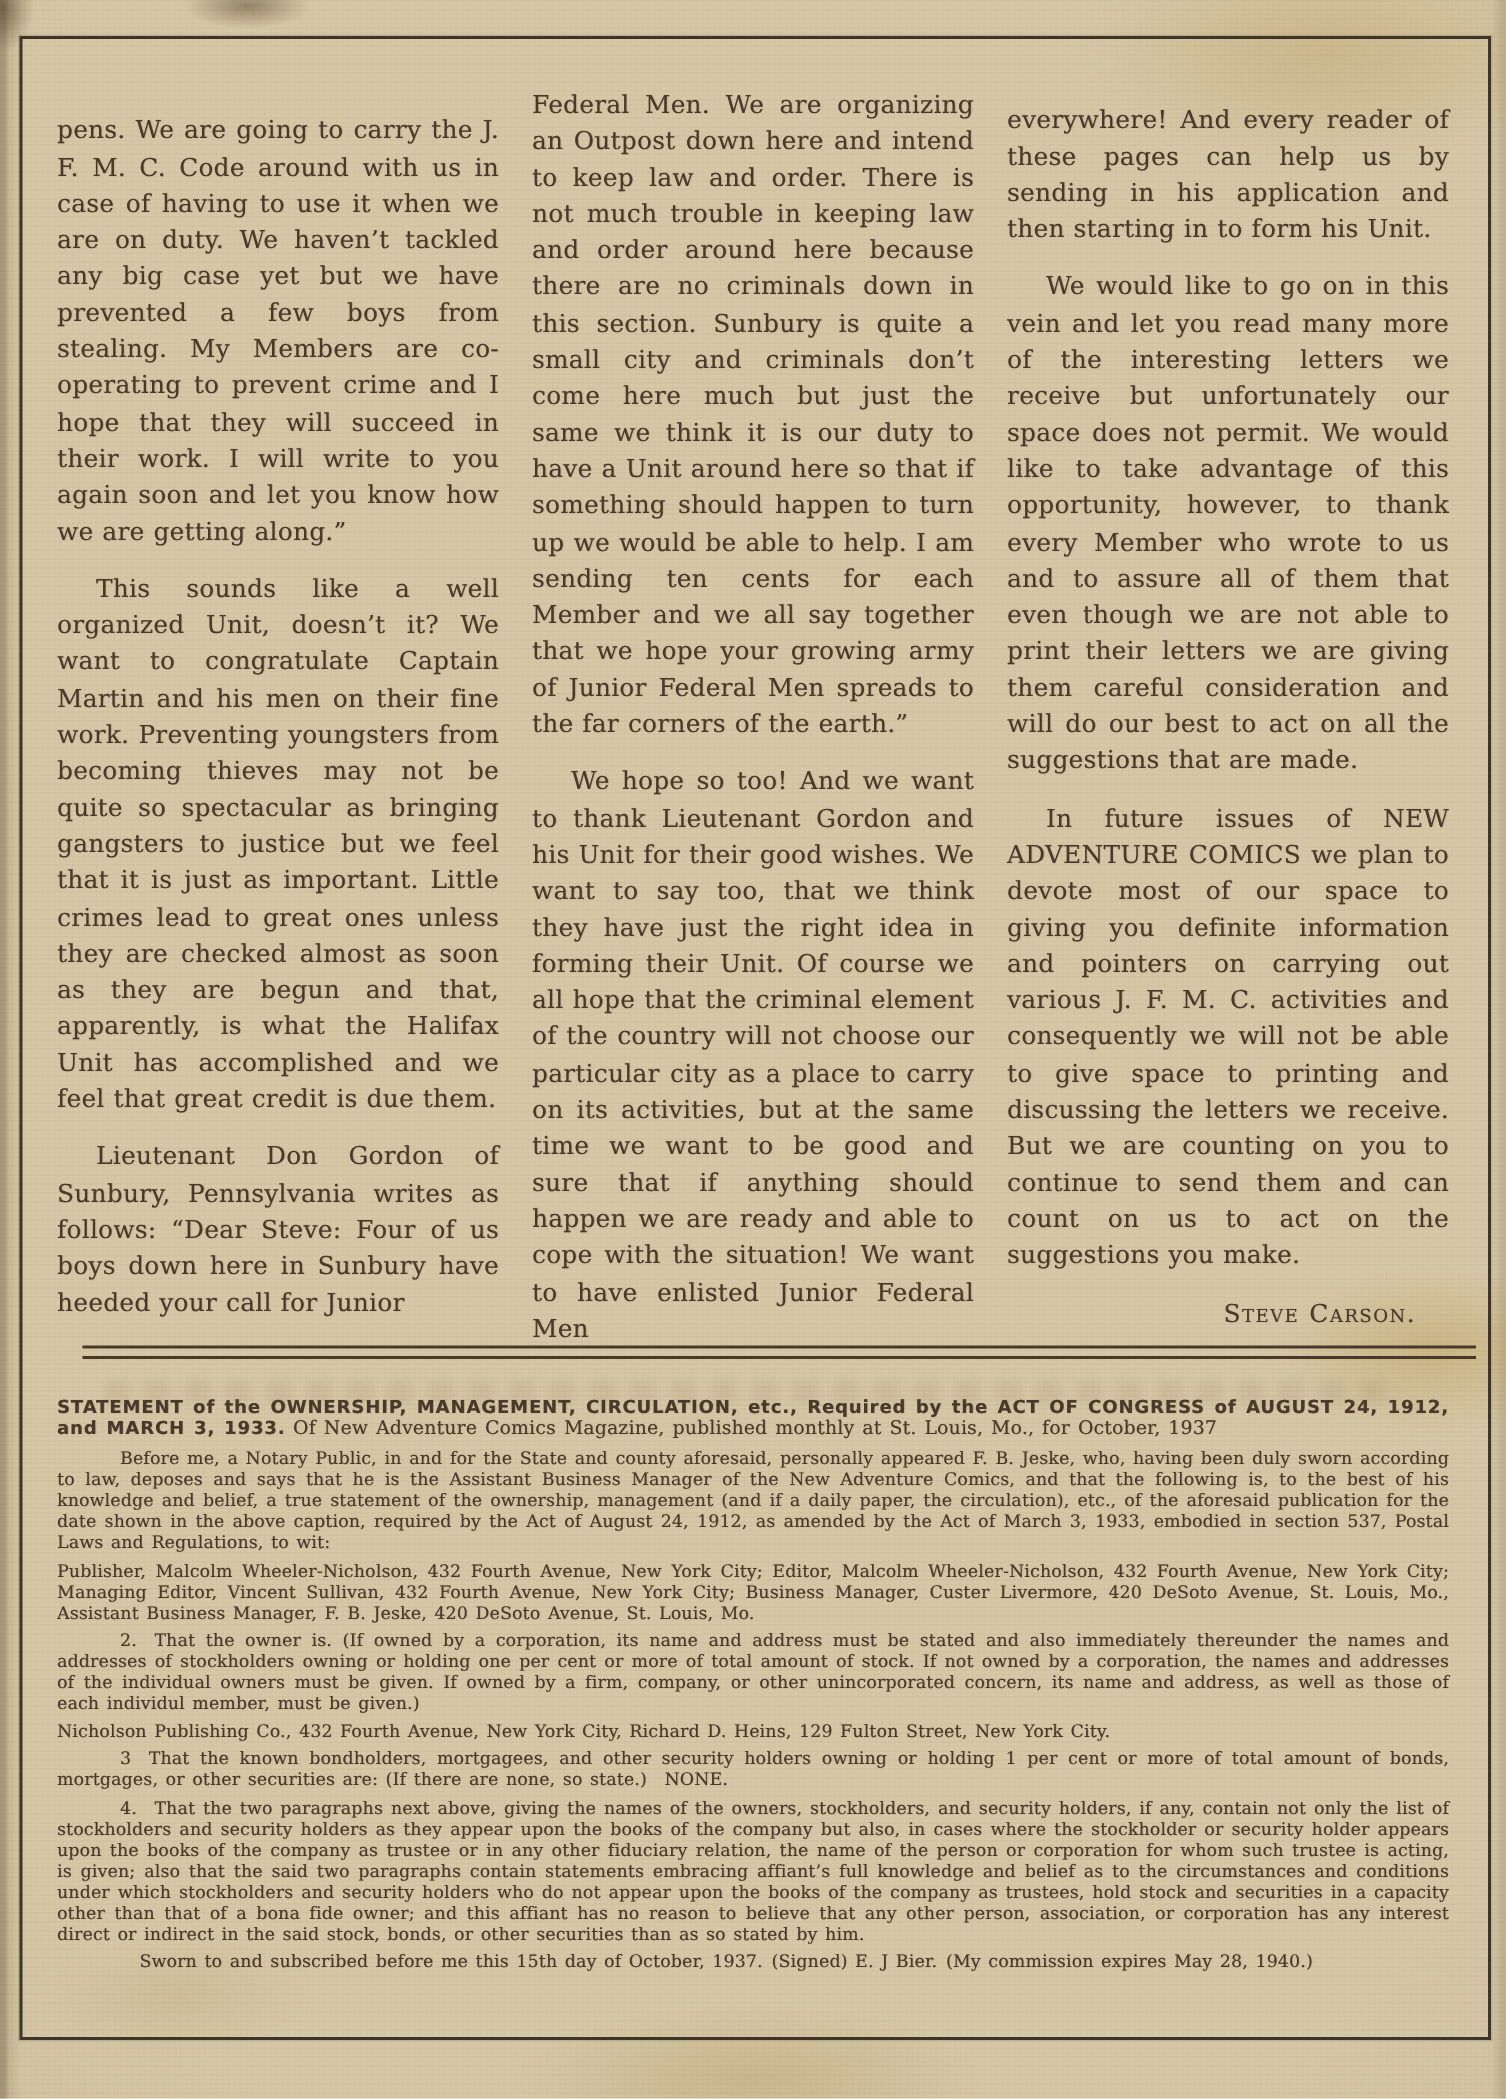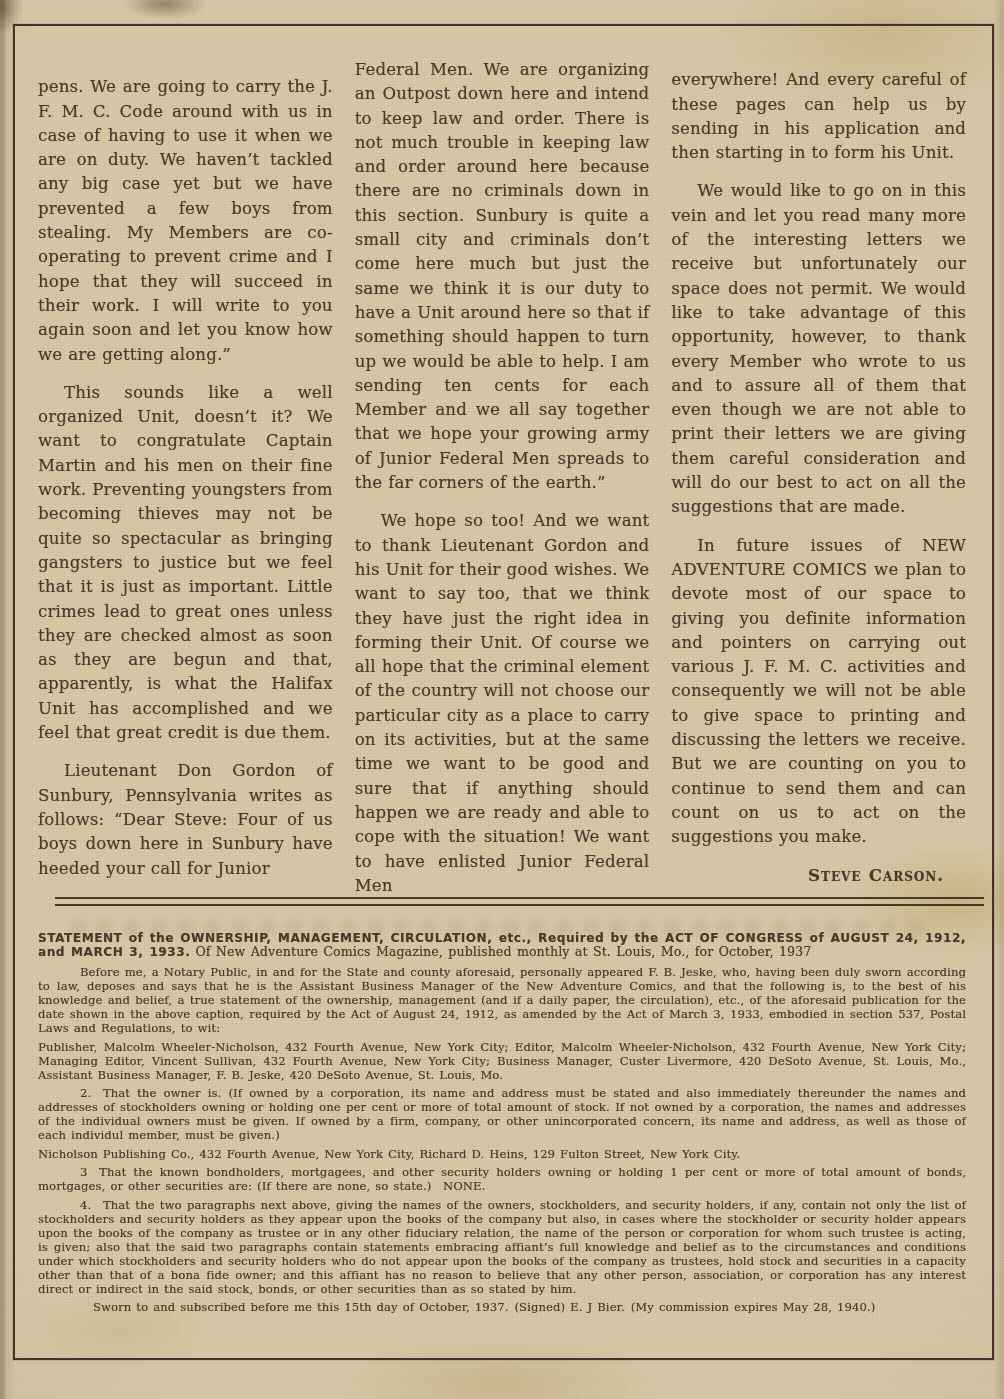--- a/index.html
+++ b/index.html
@@ -30,21 +30,21 @@
     display:flex;gap:22px;align-items:center;
   }
   .col{flex:1 1 0;min-width:0;}
   .col p{
     margin:0 0 14px 0;font-size:16.5px;line-height:24.3px;text-align:justify;
     letter-spacing:.2px;word-spacing:.5px;
     text-shadow:.3px .3px .7px rgba(74,57,42,.45);
   }
   .col p.ind{text-indent:26px;}
   .signoff-1{text-indent:30px !important;margin-top:4px !important;margin-bottom:2px !important;text-align:left !important;}
-  .signoff-2{text-align:right !important;padding-right:22px;font-variant:small-caps;letter-spacing:1px !important;font-weight:bold;}
+  .signoff-2{text-align:right !important;padding-right:22px;font-variant:small-caps;letter-spacing:1px !important;}
   .rule-double{
     position:absolute;top:897px;left:55px;right:20px;height:4.5px;
     border-top:2px solid #46392a;border-bottom:2px solid #46392a;
   }
   .ghost{
     position:absolute;top:920px;left:70px;right:70px;height:16px;
     background:repeating-linear-gradient(90deg, rgba(110,88,58,.12) 0 16px, rgba(110,88,58,.02) 16px 27px);
     filter:blur(3px);opacity:.8;
   }
   .statement{
@@ -74,21 +74,21 @@
   <div class="col">
     <p>pens. We are going to carry the J. F. M. C. Code around with us in case of having to use it when we are on duty. We haven’t tackled any big case yet but we have prevented a few boys from stealing. My Members are co-operating to prevent crime and I hope that they will succeed in their work. I will write to you again soon and let you know how we are getting along.”</p>
     <p class="ind">This sounds like a well organized Unit, doesn’t it? We want to congratulate Captain Martin and his men on their fine work. Preventing youngsters from becoming thieves may not be quite so spectacular as bringing gangsters to justice but we feel that it is just as important. Little crimes lead to great ones unless they are checked almost as soon as they are begun and that, apparently, is what the Halifax Unit has accomplished and we feel that great credit is due them.</p>
     <p class="ind">Lieutenant Don Gordon of Sunbury, Pennsylvania writes as follows: “Dear Steve: Four of us boys down here in Sunbury have heeded your call for Junior</p>
   </div>
   <div class="col">
     <p>Federal Men. We are organizing an Outpost down here and intend to keep law and order. There is not much trouble in keeping law and order around here because there are no criminals down in this section. Sunbury is quite a small city and criminals don’t come here much but just the same we think it is our duty to have a Unit around here so that if something should happen to turn up we would be able to help. I am sending ten cents for each Member and we all say together that we hope your growing army of Junior Federal Men spreads to the far corners of the earth.”</p>
     <p class="ind">We hope so too! And we want to thank Lieutenant Gordon and his Unit for their good wishes. We want to say too, that we think they have just the right idea in forming their Unit. Of course we all hope that the criminal element of the country will not choose our particular city as a place to carry on its activities, but at the same time we want to be good and sure that if anything should happen we are ready and able to cope with the situation! We want to have enlisted Junior Federal Men</p>
   </div>
   <div class="col">
-    <p>everywhere! And every careful of these pages can help us by sending in his application and then starting in to form his Unit.</p>
+    <p>everywhere! And every reader of these pages can help us by sending in his application and then starting in to form his Unit.</p>
     <p class="ind">We would like to go on in this vein and let you read many more of the interesting letters we receive but unfortunately our space does not permit. We would like to take advantage of this opportunity, however, to thank every Member who wrote to us and to assure all of them that even though we are not able to print their letters we are giving them careful consideration and will do our best to act on all the suggestions that are made.</p>
     <p class="ind">In future issues of NEW ADVENTURE COMICS we plan to devote most of our space to giving you definite information and pointers on carrying out various J. F. M. C. activities and consequently we will not be able to give space to printing and discussing the letters we receive. But we are counting on you to continue to send them and can count on us to act on the suggestions you make.</p>
     <p class="signoff-2">Steve Carson.</p>
   </div>
 </div>
 
 <div class="rule-double"></div>
 <div class="ghost"></div>
 
 <div class="statement">

